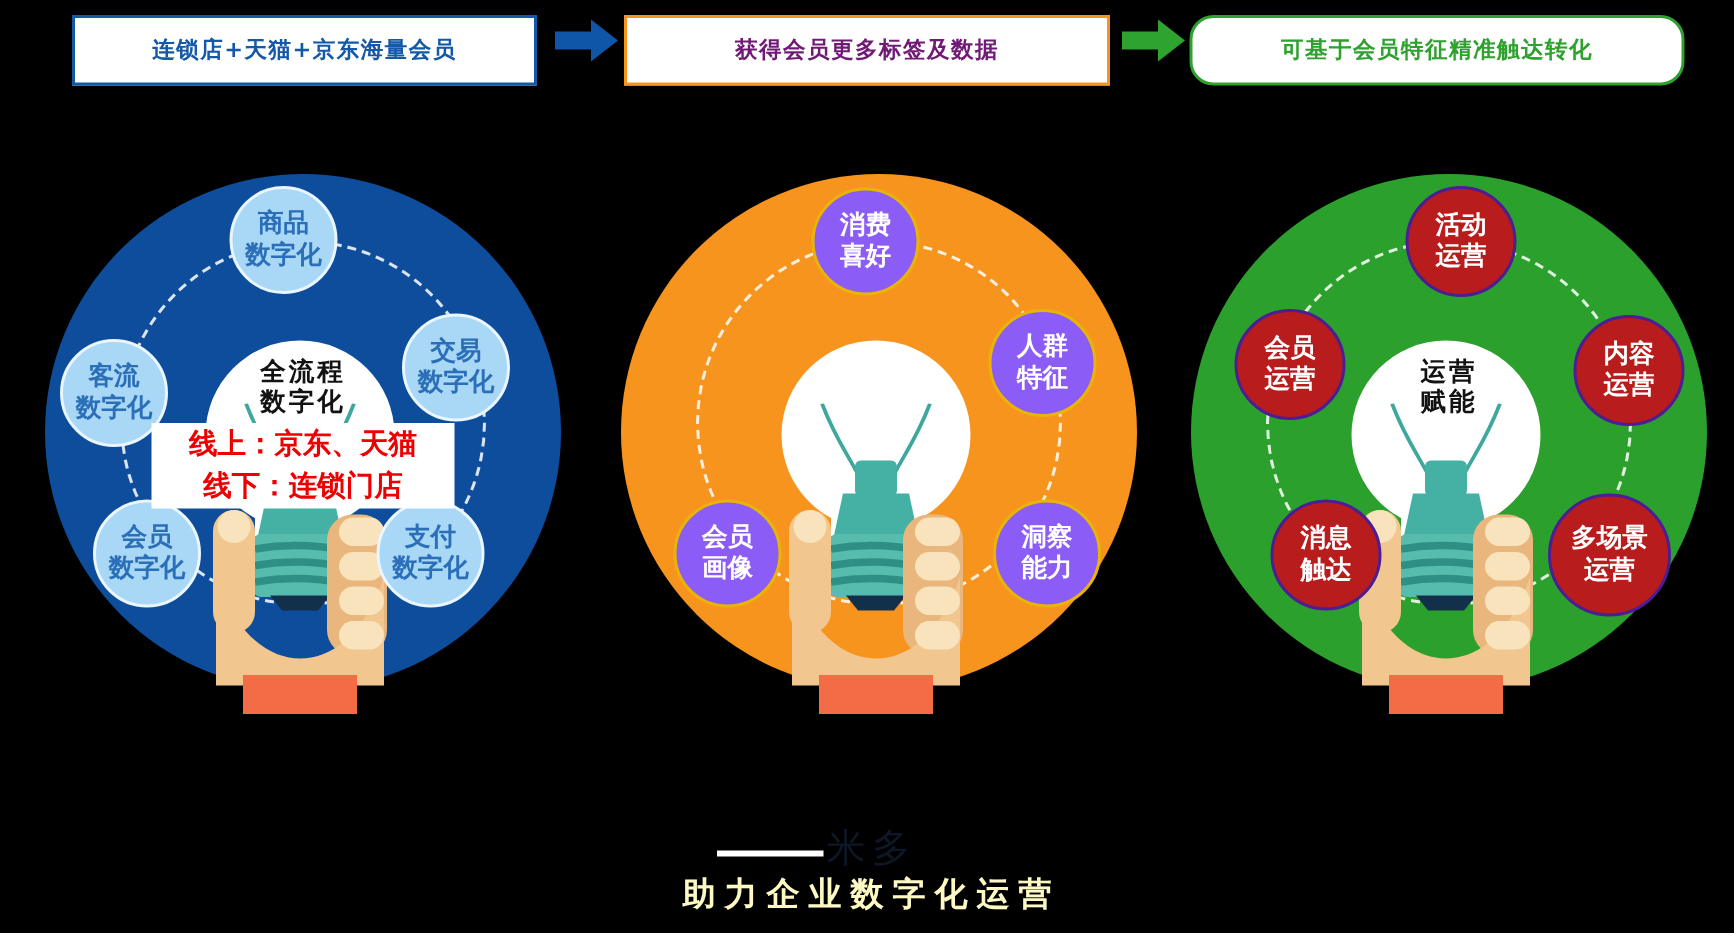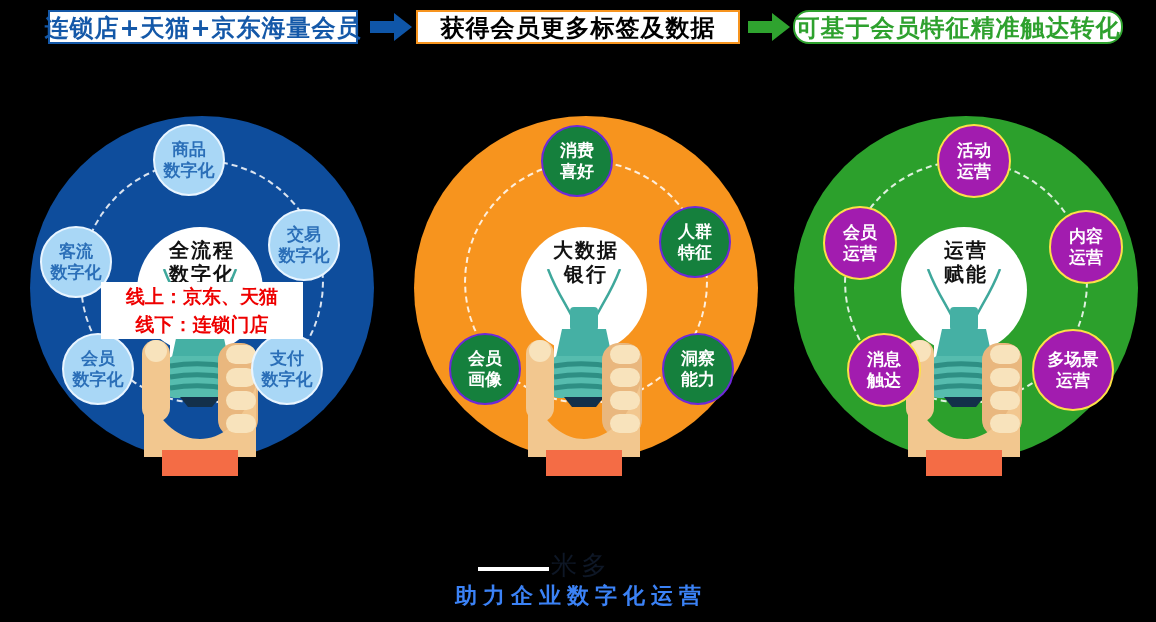--- a/index.html
+++ b/index.html
@@ -1,24 +1,24 @@
 <!DOCTYPE html>
 <html><head>
 <meta charset="utf-8">
 <style>
   html,body{margin:0;padding:0;background:#000;}
   body{width:1156px;height:622px;overflow:hidden;font-family:"DejaVu Sans","Liberation Sans",sans-serif;}
   .stage{position:relative;width:1156px;height:622px;background:#000;}
 
   
-  .step-box{position:absolute;top:10px;height:34px;background:#fff;border:2px solid;
-    display:flex;align-items:flex-start;justify-content:center;font-weight:bold;font-size:24px;
+  .step-box{position:absolute;top:10px;height:47px;background:#fff;border:2px solid;
+    display:flex;align-items:center;justify-content:center;font-weight:bold;font-size:15px;
     letter-spacing:1px;box-sizing:border-box;white-space:nowrap;}
   #step1{left:48px;width:310px;border-color:#1458A8;color:#1458A8;}
-  #step2{left:416px;width:324px;border-color:#F7941E;color:#000000;}
+  #step2{left:416px;width:324px;border-color:#F7941E;color:#701a75;}
   #step3{left:793px;width:330px;border-color:#2EA12E;color:#2EA12E;border-radius:16px;}
   .arrow{position:absolute;top:13px;width:44px;height:28px;}
   .arrow .tail{position:absolute;left:0;top:8px;width:24px;height:12px;}
   .arrow .head{position:absolute;left:24px;top:0;width:0;height:0;
     border-top:14px solid transparent;border-bottom:14px solid transparent;border-left:18px solid;}
   #arrow1{left:370px;}
   #arrow1 .tail{background:#0F56A8}#arrow1 .head{border-left-color:#0F56A8}
   #arrow2{left:748px;}
   #arrow2 .tail{background:#2FA32F}#arrow2 .head{border-left-color:#2FA32F}
 
@@ -28,37 +28,37 @@
   .big-circle{position:absolute;left:0;top:0;width:344px;height:344px;border-radius:50%;z-index:0;}
   #g1 .big-circle{background:#0E4D9C;}
   #g2 .big-circle{background:#F7941E;}
   #g3 .big-circle{background:#2CA02C;}
   .dash-ring{position:absolute;left:50px;top:44px;width:244px;height:244px;border-radius:50%;
     border:2px dashed rgba(255,255,255,.85);box-sizing:border-box;z-index:1;}
   .bulb{position:absolute;left:107px;top:111px;width:126px;height:126px;background:#fff;border-radius:50%;z-index:2;}
   .bulb::after{content:"";position:absolute;left:33px;top:116px;width:60px;height:46px;background:#fff;
     border-radius:0 0 20px 20px;}
   .bulb-caption{position:absolute;left:50%;transform:translateX(-50%);top:122px;z-index:3;
-    text-align:center;font-weight:bold;font-size:20px;color:#121212;line-height:1.2;letter-spacing:2px;white-space:nowrap;}
+    text-align:center;font-weight:bold;font-size:17px;color:#121212;line-height:1.2;letter-spacing:2px;white-space:nowrap;}
   .hand{position:absolute;left:90px;top:153px;width:160px;height:210px;z-index:4;}
   .tagline{position:absolute;left:50%;transform:translateX(-50%);top:166px;width:178px;z-index:6;
     background:#fff;color:#EE0000;font-weight:bold;font-size:19px;line-height:1.45;text-align:center;
     padding:1px 12px;white-space:nowrap;}
   .satellite{position:absolute;border-radius:50%;display:flex;align-items:center;justify-content:center;
     text-align:center;font-weight:bold;font-size:17px;line-height:1.25;z-index:5;box-sizing:border-box;white-space:nowrap;}
   .sat-blue{background:#A9D7F6;border:2px solid #E9F5FF;color:#2B6FB8;}
-  .sat-teal{background:#15803d;border:2px solid #6d28d9;color:#fff;}
-  .sat-green{background:#a21caf;border:2px solid #fde047;color:#fff;}
+  .sat-teal{background:#8b5cf6;border:2px solid #eab308;color:#fff;}
+  .sat-green{background:#b91c1c;border:2px solid #4c1d95;color:#fff;}
 
   
   .footer-dash{position:absolute;left:478px;top:567px;width:71px;height:4px;background:#fff;}
   .ghost1{position:absolute;left:551px;top:548px;font-size:26px;font-weight:normal;
     color:#0e1726;letter-spacing:4px;white-space:nowrap;}
   .ghost2{position:absolute;left:455px;top:581px;font-size:22px;font-weight:bold;
-    color:#3b82f6;letter-spacing:6px;white-space:nowrap;}
+    color:#fef9c3;letter-spacing:6px;white-space:nowrap;}
 </style>
 </head>
 <body>
 
 <div class="stage">
 
   <svg width="0" height="0" style="position:absolute">
     <defs>
       <g id="handbulb">
         <path d="M44,0 C56,32 70,44 74,64" stroke="#3FA89C" stroke-width="2.5" fill="none"></path>
@@ -135,24 +135,20 @@
     <div class="satellite sat-blue" style="left:221px;top:217px;width:72px;height:72px">
       <div><span>支付</span><br>
            <span>数字化</span></div>
     </div>
   </div>
 
   <div class="ring-group" id="g2">
     <div class="big-circle"></div>
     <div class="dash-ring"></div>
     <div class="bulb"></div>
-    <div class="bulb-caption">
-      <div>大数据</div>
-      <div>银行</div>
-    </div>
     <svg class="hand" viewBox="0 0 160 210">
         <use href="#handbulb"></use>
       </svg>
     <div class="satellite sat-teal" style="left:127px;top:9px;width:72px;height:72px">
       <div><span>消费</span><br>
            <span>喜好</span></div>
     </div>
     <div class="satellite sat-teal" style="left:245px;top:90px;width:72px;height:72px">
       <div><span>人群</span><br>
            <span>特征</span></div>

